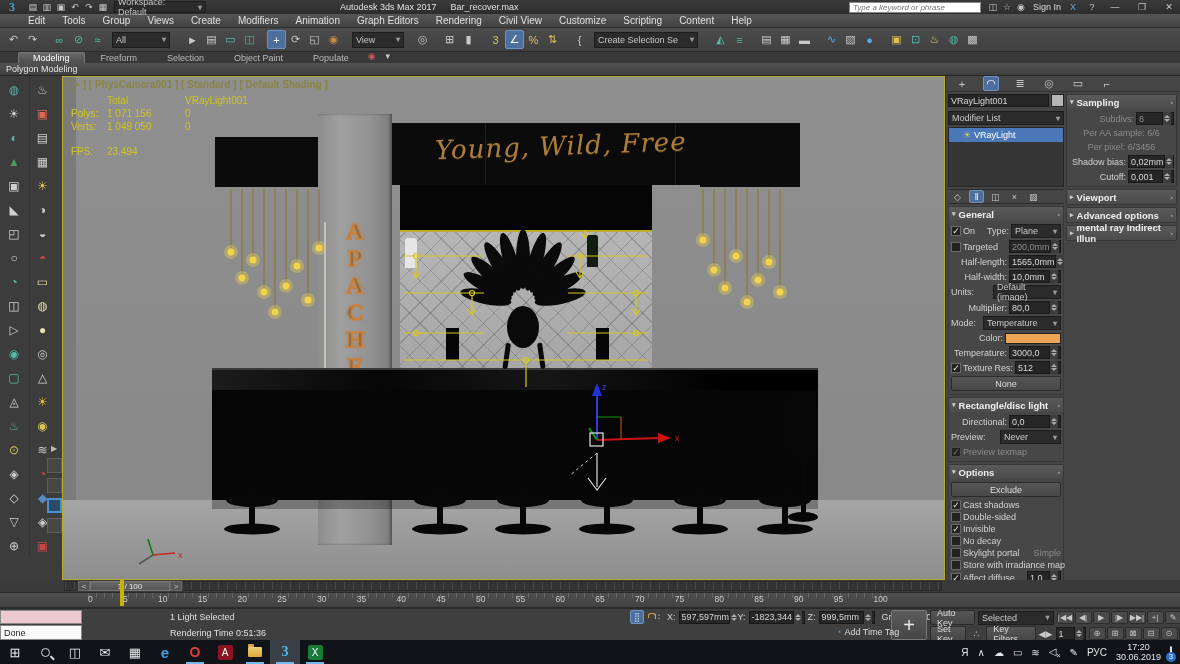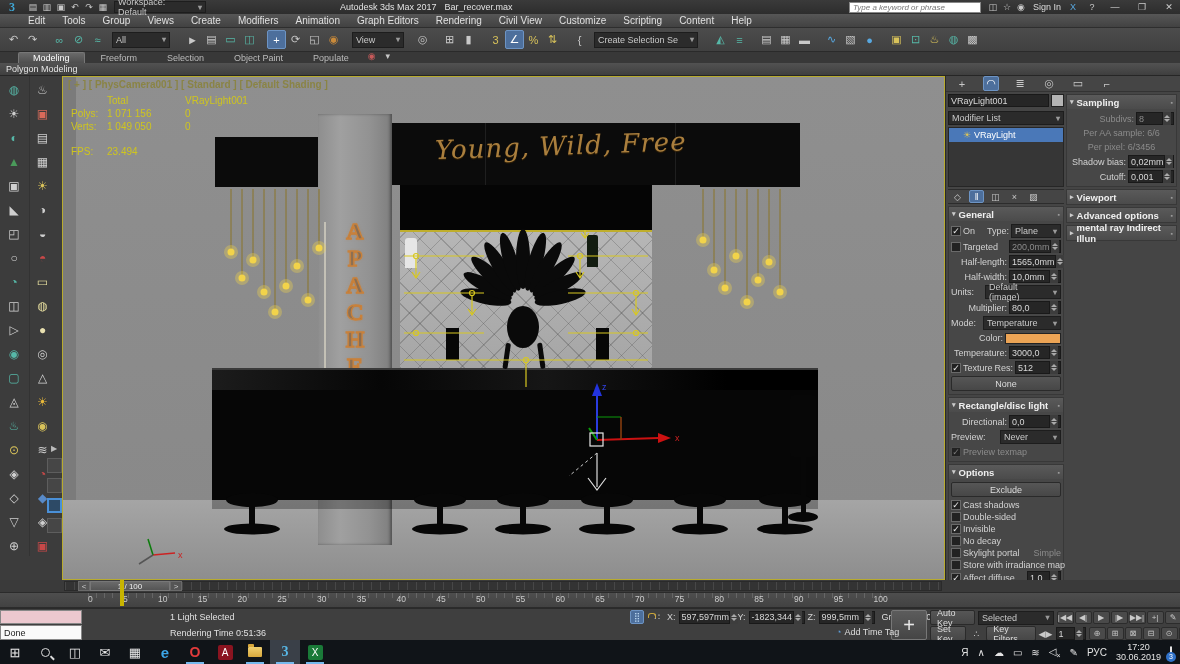--- a/index.html
+++ b/index.html
@@ -20,21 +20,21 @@
 .cb{width:10px;height:10px;background:#222;border:1px solid #6a6a6a;display:inline-flex;align-items:center;justify-content:center;flex:none;color:#e8e8e8;font-size:9px}
 .cb.on::after{content:"✓"}
 .cb.dim{border-color:#4c4c4c;color:#7a7a7a}
 .btn{background:linear-gradient(#565656,#474747);border:1px solid #2a2a2a;border-radius:2px;color:#ddd;display:flex;align-items:center;justify-content:center;font-size:9px;height:15px;padding:0 6px}
 
 #titlebar{height:14px;background:linear-gradient(#3a3a3a,#2d2d2d);display:flex;align-items:center;padding-left:2px;gap:4px;font-size:9px}
 #maxlogo{width:20px;height:13px;display:flex;align-items:center;justify-content:center;color:#3fa7d6;font-weight:bold;font-size:12px;font-family:"Liberation Serif",serif}
 #qat .ico{width:14px;height:12px;font-size:9px}
 #wsdd{width:92px;height:12px}
 #apptitle{margin-left:130px;color:#e2e2e2}
-#doctitle{margin-left:4px;color:#e2e2e2}
+#doctitle{margin-left:10px;color:#e2e2e2}
 #searchwrap{margin-left:auto;display:flex;align-items:center;gap:5px}
 #searchbox{width:132px;height:11px;background:#fff;color:#777;font-style:italic;font-size:8px;border:1px solid #888;display:flex;align-items:center;padding:0 3px}
 #signin{color:#ddd}
 .winbtn{width:22px;height:13px;display:flex;align-items:center;justify-content:center;color:#ccc;font-size:9px}
 #menubar{height:14px;background:linear-gradient(#565656,#424242);border-bottom:1px solid #2e2e2e;display:flex;align-items:center;gap:17px;padding:0 28px;font-size:10px;color:#e0e0e0}
 #menubar span{white-space:nowrap}
 #toolbar{height:24px;background:linear-gradient(#4c4c4c,#404040);border-bottom:1px solid #2a2a2a;display:flex;align-items:center;padding:0 4px;gap:1px}
 #toolbar .dd{height:16px}
 #ribbontabs{height:11px;background:#383838;display:flex;align-items:flex-end;gap:2px;padding-left:18px;font-size:9px}
 #ribbontabs .rtab{padding:0 14px;color:#bbb;height:11px;display:flex;align-items:center}
@@ -635,21 +635,21 @@
                 <span class="fld num">
                   <span>10,0mm</span>
                   <span class="sp">
                     <i></i>
                     <i></i>
                   </span>
                 </span>
               </div>
             <div class="ctl">
                 <span class="lbl">Units:</span>
-                <span class="dd rt" style="width:76px">
+                <span class="dd rt" style="width:68px">
                   <span>Default (image)</span>
                   <b class="da">▾</b>
                 </span>
               </div>
             <div class="ctl">
                 <span class="lbl rt">Multiplier:</span>
                 <span class="fld num">
                   <span>80,0</span>
                   <span class="sp">
                     <i></i>

